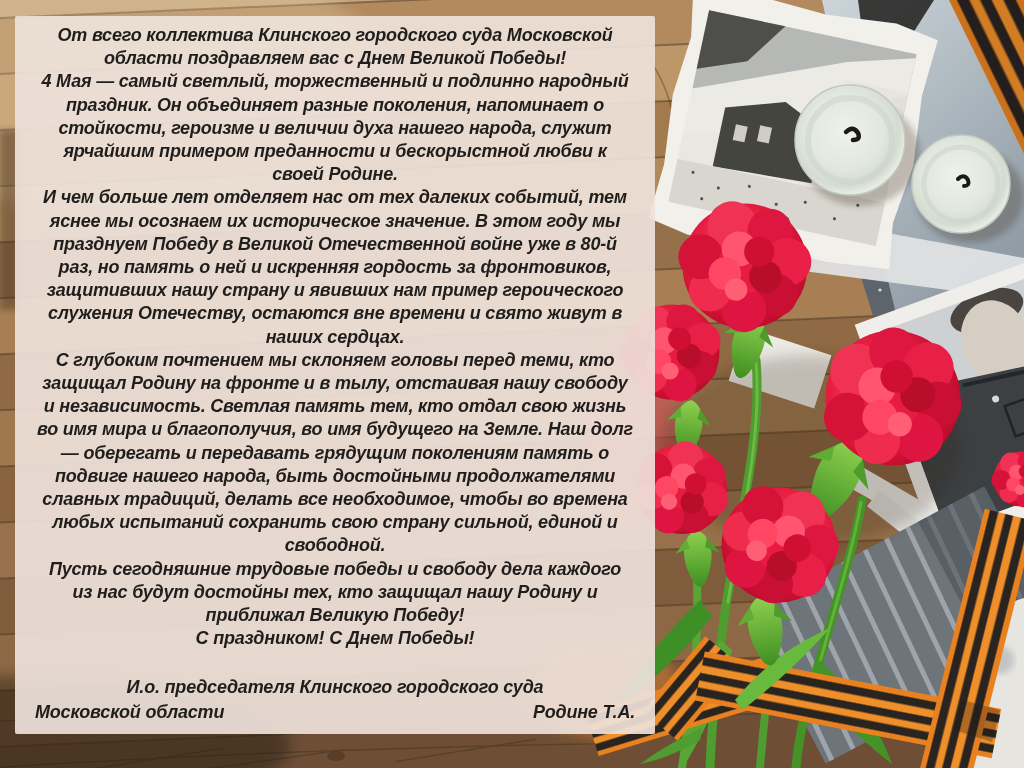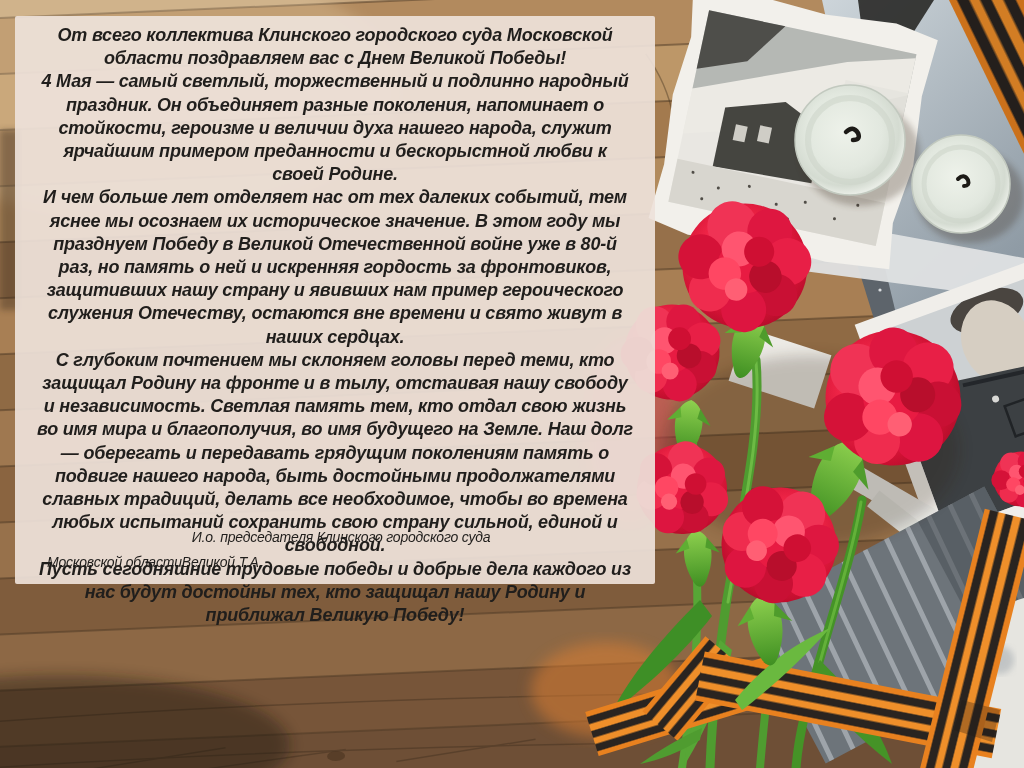--- a/index.html
+++ b/index.html
@@ -7,42 +7,42 @@
     --text_color: #201e1c;
   }
   html,body{margin:0;padding:0;}
   body{
     width:1024px;height:768px;overflow:hidden;position:relative;
     font-family:"Liberation Sans","DejaVu Sans",sans-serif;
     background:#a57b50;
   }
   .scene{position:absolute;left:0;top:0;width:1024px;height:768px;}
   .panel{
-    position:absolute;left:15px;top:16px;width:640px;height:568px;
+    position:absolute;left:15px;top:16px;width:640px;height:718px;
     background:var(--panel_bg);
     border-radius:2px;
     box-sizing:border-box;
     padding:8px 22px 10px 22px;
     z-index:5;
   }
   .body-text{
     font-weight:bold;font-style:italic;
     font-size:18px;line-height:23.2px;letter-spacing:-0.2px;
     color:var(--text_color);
     text-align:center;
   }
   .body-text p{margin:0;}
   .signature{
-    position:absolute;left:32px;right:20px;bottom:10px;
-    font-weight:normal;font-style:italic;
-    font-size:14px;line-height:24px;letter-spacing:-0.2px;
+    position:absolute;left:20px;right:20px;bottom:10px;
+    font-weight:bold;font-style:italic;
+    font-size:18px;line-height:24px;letter-spacing:-0.2px;
     color:var(--text_color);
   }
   .sig-line1{text-align:center;}
-  .sig-line2{display:flex;justify-content:flex-start;align-items:baseline;margin-top:1px;}
+  .sig-line2{display:flex;justify-content:space-between;align-items:baseline;margin-top:1px;}
 </style>
 </head>
 <body>
 
 <svg class="scene" viewBox="0 0 1024 768" xmlns="http://www.w3.org/2000/svg">
   <defs>
     <linearGradient id="sg" x1="0" y1="0" x2="0" y2="1">
       <stop offset="0" stop-color="#e8811f"></stop>
         <stop offset="0.10" stop-color="#e8811f"></stop>
       <stop offset="0.13" stop-color="#2a2420"></stop>
@@ -312,22 +312,23 @@
     <use href="#carn" transform="translate(1021,479) scale(0.55)"></use>
   </g>
 </svg>
 
 <div class="panel">
   <div class="body-text">
     <p>От всего коллектива Клинского городского суда Московской области поздравляем вас с Днем Великой Победы!</p>
     <p>4 Мая — самый светлый, торжественный и подлинно народный праздник. Он объединяет разные поколения, напоминает о стойкости, героизме и величии духа нашего народа, служит ярчайшим примером преданности и бескорыстной любви к своей Родине.</p>
     <p>И чем больше лет отделяет нас от тех далеких событий, тем яснее мы осознаем их историческое значение. В этом году мы празднуем Победу в Великой Отечественной войне уже в 80-й раз, но память о ней и искренняя гордость за фронтовиков, защитивших нашу страну и явивших нам пример героического служения Отечеству, остаются вне времени и свято живут в наших сердцах.</p>
     <p>С глубоким почтением мы склоняем головы перед теми, кто защищал Родину на фронте и в тылу, отстаивая нашу свободу и независимость. Светлая память тем, кто отдал свою жизнь во имя мира и благополучия, во имя будущего на Земле. Наш долг — оберегать и передавать грядущим поколениям память о подвиге нашего народа, быть достойными продолжателями славных традиций, делать все необходимое, чтобы во времена любых испытаний сохранить свою страну сильной, единой и свободной.</p>
-    <p>Пусть сегодняшние трудовые победы и добрые дела каждого из нас будут достойны тех, кто защищал нашу Родину и приближал Великую Победу!</p>
+    <p>Пусть сегодняшние трудовые победы и свободу дела каждого из нас будут достойны тех, кто защищал нашу Родину и приближал Великую Победу!</p>
+    <p>С праздником! С Днем Победы!</p>
   </div>
   <div class="signature">
     <div class="sig-line1">И.о. председателя Клинского городского суда</div>
     <div class="sig-line2">
       <span>Московской области</span>
-      <span>Великой Т.А.</span>
+      <span>Родине Т.А.</span>
     </div>
   </div>
 </div>
 
 </body></html>

